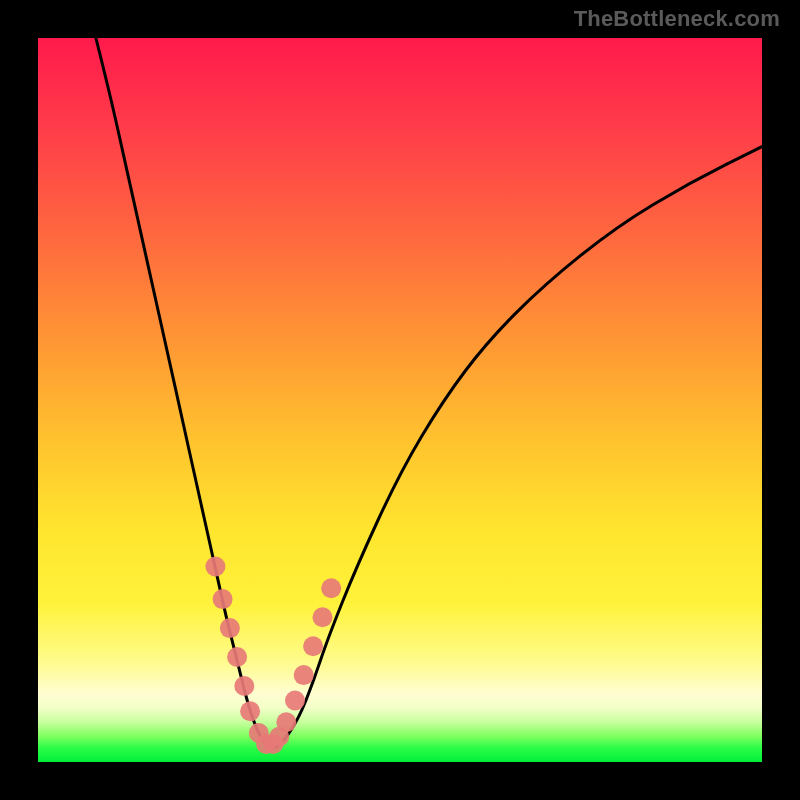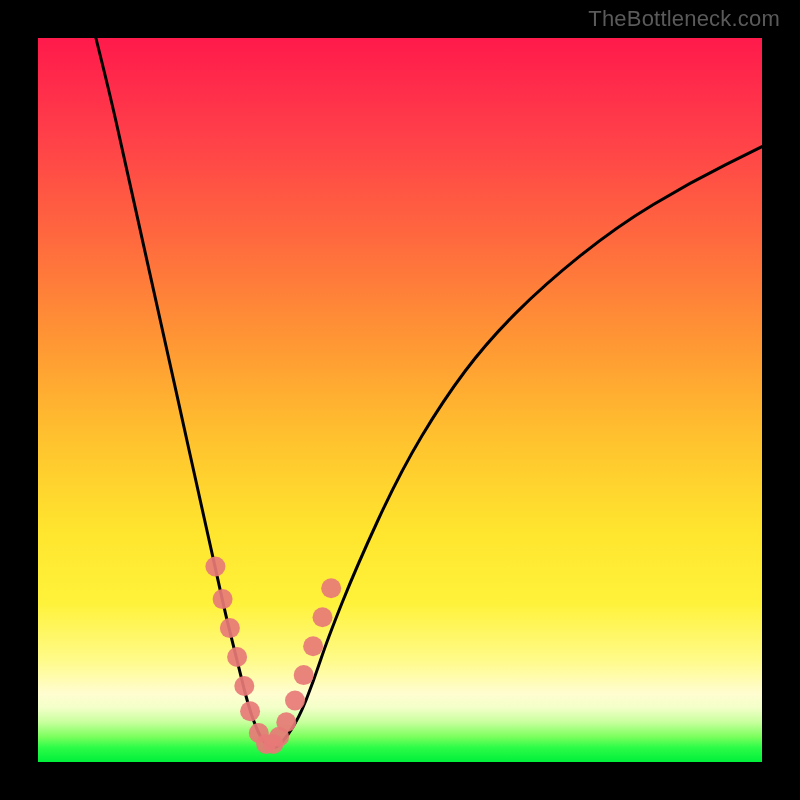--- a/index.html
+++ b/index.html
@@ -43,21 +43,21 @@
       #2dfc48 98%,
       #00f03a 100%
     );
   }
   .attrib {
     position: absolute;
     top: 6px;
     right: 20px;
     color: #5a5a5a;
     font-size: 22px;
-    font-weight: 400;
+    font-weight: 700;
     letter-spacing: 0.2px;
   }
   svg.curve {
     position: absolute;
     left: 0;
     top: 0;
     width: 724px;
     height: 724px;
     overflow: visible;
   }

